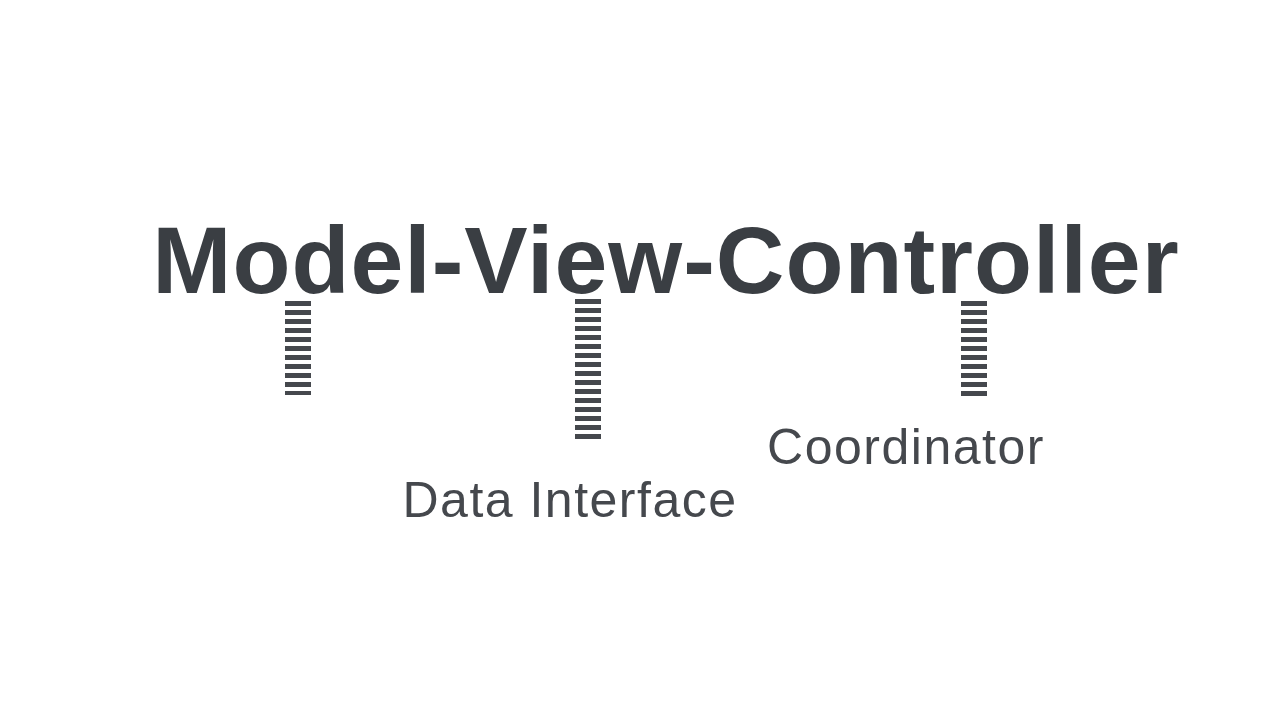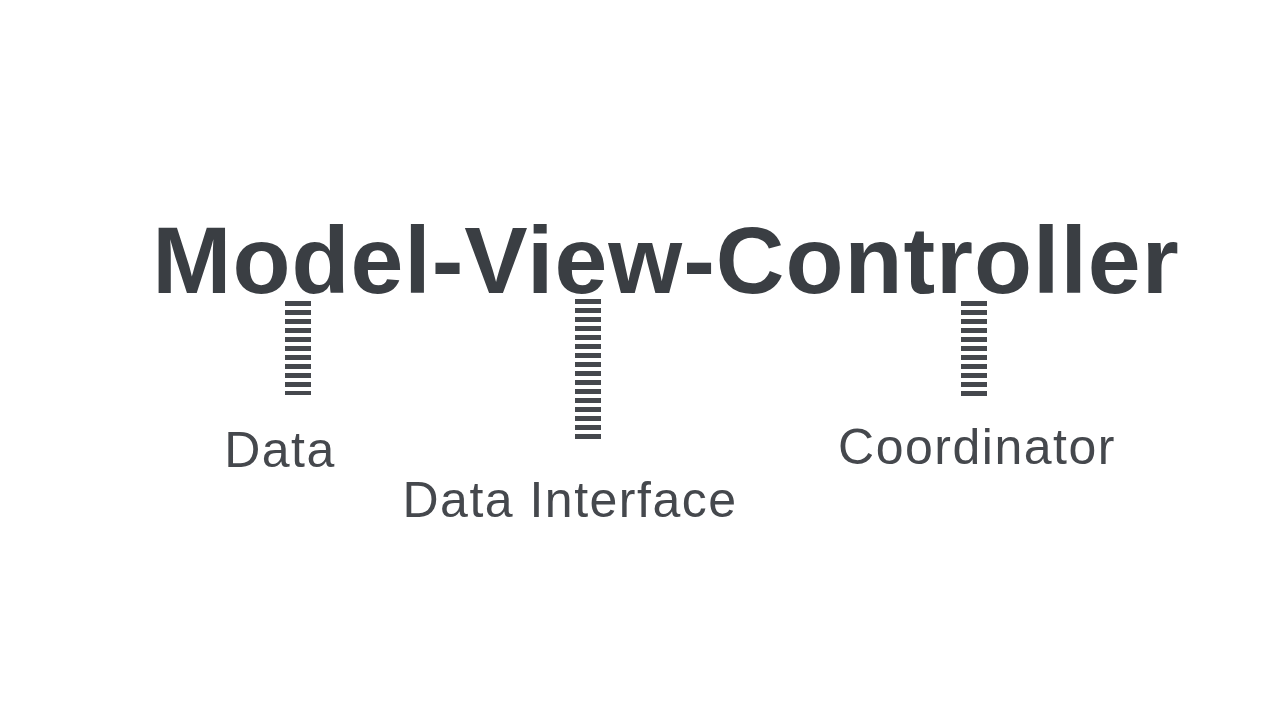--- a/index.html
+++ b/index.html
@@ -52,34 +52,33 @@
     font-weight: 300;
     font-size: 50px;
     line-height: 1;
     letter-spacing: 1.5px;
     color: var(--label-text);
     white-space: nowrap;
     transform: translateX(-50%);
   }
   .label.data        { left: 254px; top: 386px; }
   .label.ui          { left: 544px; top: 436px; }
-  .label.coordinator { left: 951px; top: 383px; }
+  .label.coordinator { left: 880px; top: 383px; }
 </style>
 </head>
 <body>
 
 <div class="slide">
 
   <h1 class="title">Model-View-Controller</h1>
 
   <div class="connector model"></div>
 
   <div class="connector view"></div>
 
   <div class="connector controller"></div>
 
-  <div class="label data">Data</div>
 
   <div class="label ui">Data Interface</div>
 
   <div class="label coordinator">Coordinator</div>
 
 </div>
 
 </body></html>

